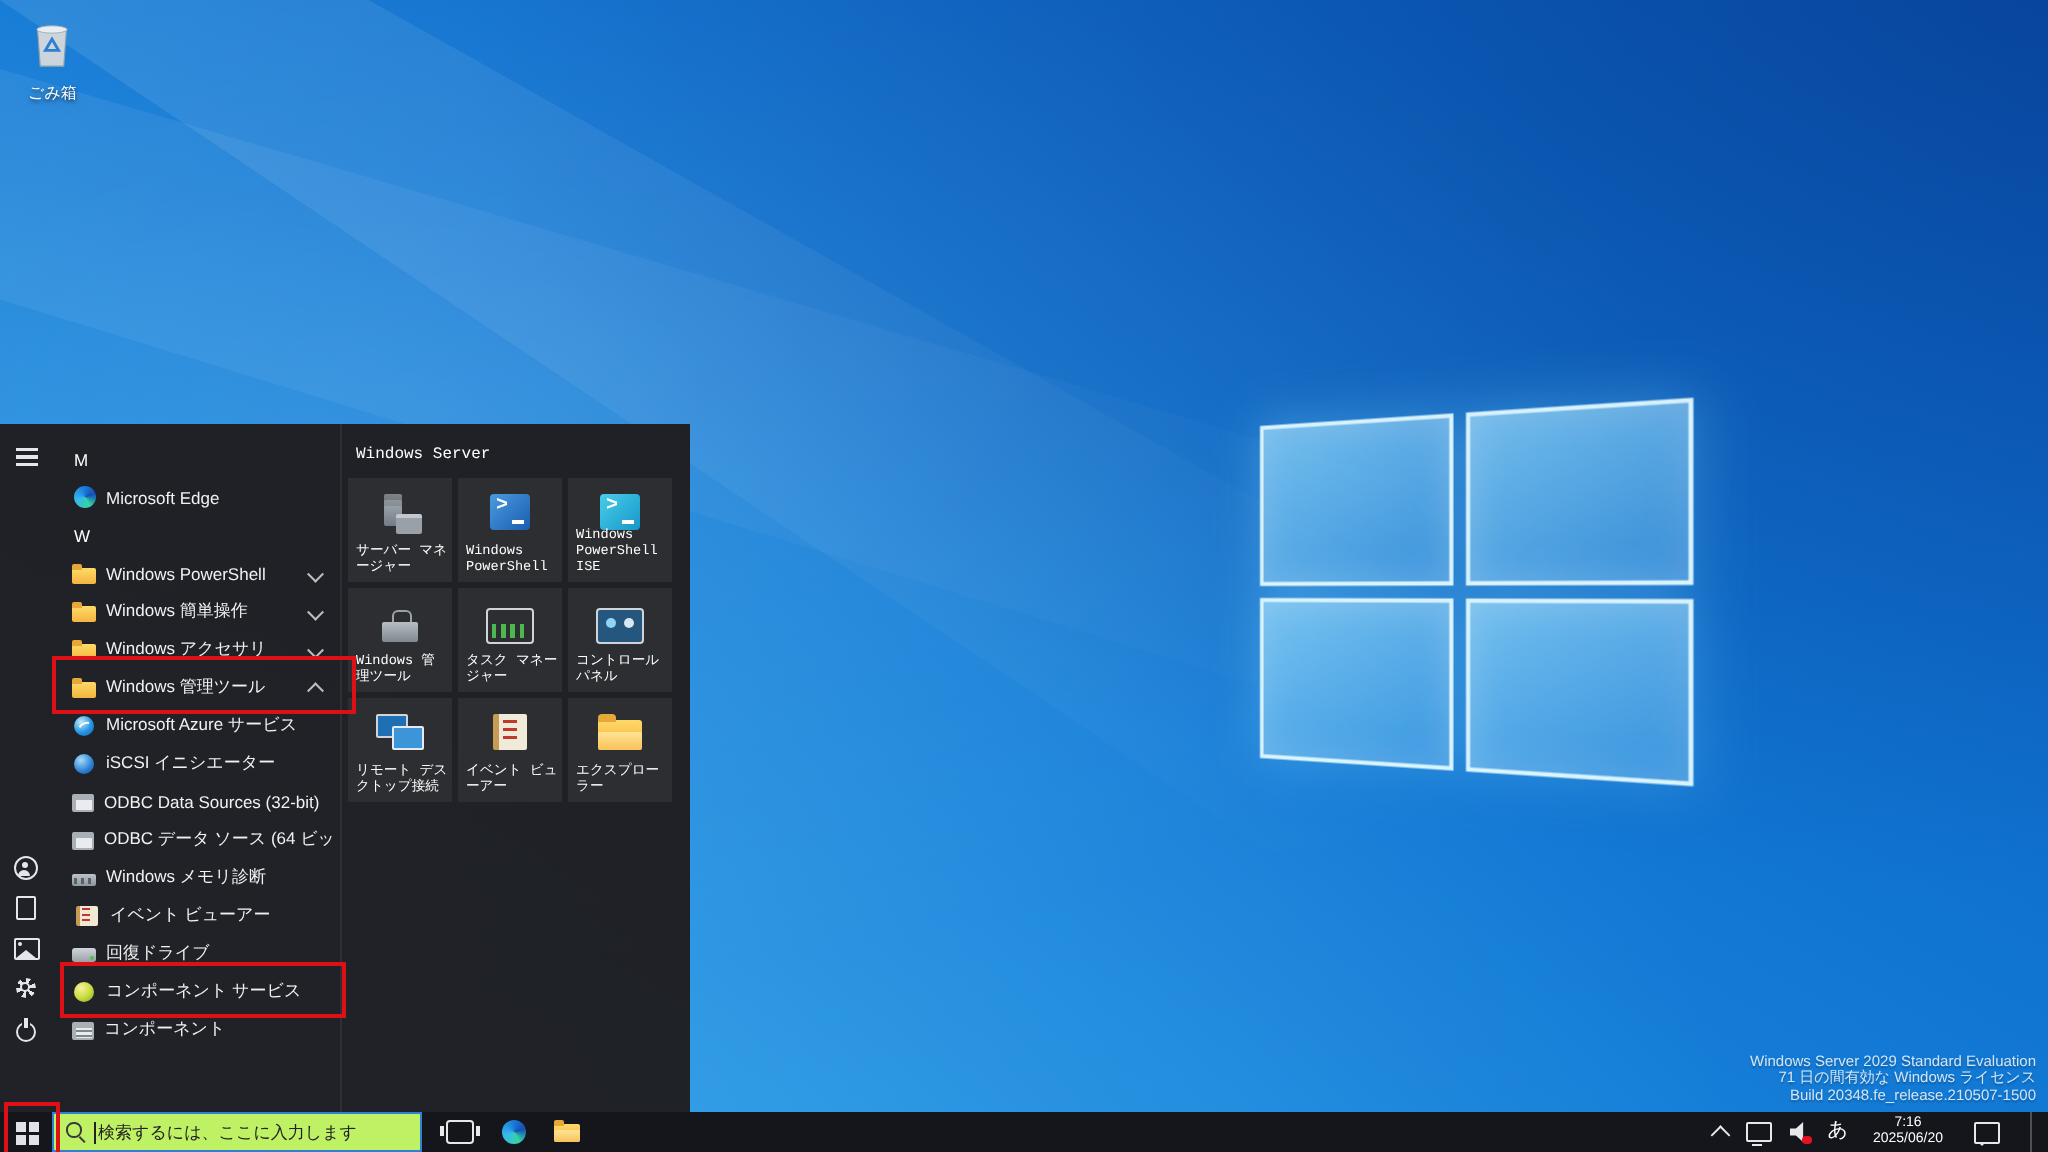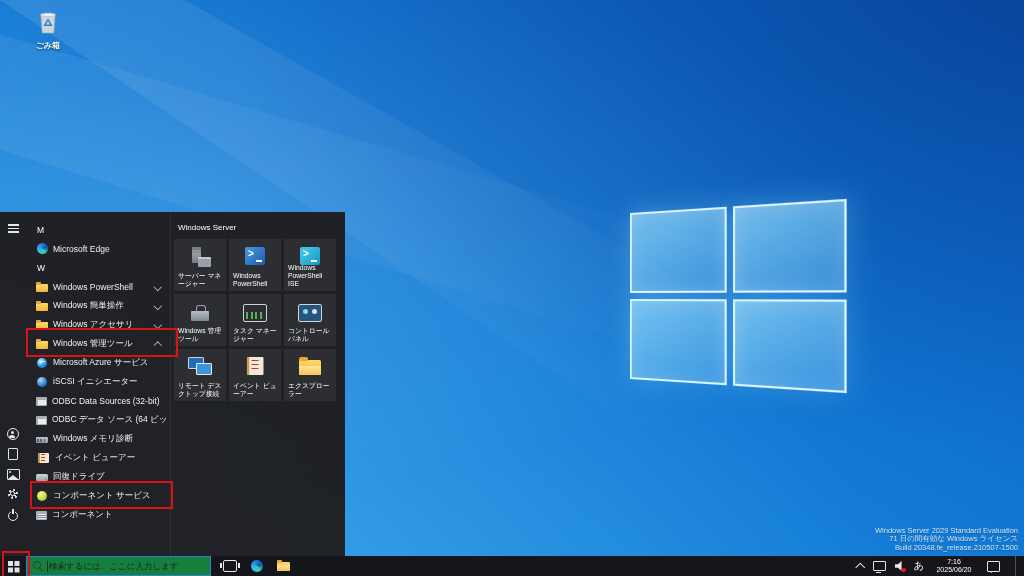--- a/index.html
+++ b/index.html
@@ -16,21 +16,21 @@
   .beam.b2{background:linear-gradient(112deg, rgba(255,255,255,.07), rgba(255,255,255,0) 75%);
     clip-path:polygon(0 6%,0 26%,88% 74%,88% 52%);}
   
   .winlogo{position:absolute;left:630px;top:213px;width:206px;height:166px;
     transform:perspective(620px) rotateY(-26deg);transform-origin:0 50%;
     display:grid;grid-template-columns:1fr 1fr;grid-template-rows:1fr 1fr;gap:6px;
     filter:drop-shadow(0 0 12px rgba(130,215,255,.55));}
   .winlogo .pane{background:linear-gradient(155deg, rgba(150,218,250,.62), rgba(96,182,240,.30));
     border:2px solid rgba(228,250,255,.92);box-shadow:inset 0 0 18px rgba(255,255,255,.22);}
   
-  .deskicon{position:absolute;left:14px;top:8px;width:46px;text-align:right;color:#fff;font-weight:bold;}
+  .deskicon{position:absolute;left:14px;top:8px;width:46px;text-align:left;color:#fff;}
   .deskicon .lbl{font-size:8px;margin-top:1px;text-shadow:0 1px 2px rgba(0,0,0,.7);}
   
   .watermark{position:absolute;right:6px;bottom:24px;text-align:right;color:rgba(255,255,255,.82);
     font-size:7.5px;line-height:8.5px;text-shadow:0 1px 1px rgba(0,0,0,.25);}
   
   .startmenu{position:absolute;left:0;top:212px;width:345px;height:348px;
     background:rgba(31,32,36,.985);display:flex;color:#f1f1f1;}
   .rail{width:26px;display:flex;flex-direction:column;align-items:center;flex:none;}
   .rail-btn{width:26px;height:20px;display:flex;align-items:center;justify-content:center;}
   .rail-btn.top{margin-top:6px;margin-bottom:auto;}
@@ -73,21 +73,21 @@
   .i-drive{width:12px;height:7px;margin-top:2.5px;background:linear-gradient(#d0d5da,#99a0a8);border-radius:1.5px;}
   .i-drive::after{content:"";position:absolute;right:1.5px;bottom:1.5px;width:1.8px;height:1.8px;border-radius:50%;background:#56c054;}
   .i-computer{width:12px;height:9px;margin-top:1.5px;background:#33404c;border:1px solid #8b949c;border-radius:1px;}
   .i-computer::after{content:"";position:absolute;left:1px;top:1px;width:8.5px;height:5px;background:linear-gradient(135deg,#57b2ef,#1f71c0);}
   .i-component{width:10px;height:10px;margin:1px;border-radius:50%;background:radial-gradient(circle at 35% 30%,#f6f2a0,#cadc3e 52%,#7ea52c);}
   .i-services{width:10px;height:10px;margin:1px;border-radius:50%;background:repeating-conic-gradient(#6a737b 0 26deg,transparent 26deg 60deg);}
   .i-services::after{content:"";position:absolute;left:1.6px;top:1.6px;width:3.4px;height:3.4px;border:1.7px solid #6a737b;border-radius:50%;background:#1f2024;}
   .i-window{width:11px;height:9px;margin-top:2px;background:#a9afb6;border-radius:1px;}
   .i-window::after{content:"";position:absolute;left:1.5px;top:3px;width:8px;height:4.5px;background:repeating-linear-gradient(180deg,#e9ebee 0 1.2px,#7e868e 1.2px 2.2px);}
   
-  .tilesarea{flex:1;position:relative;border-left:1px solid rgba(255,255,255,.06);}
+  .tilesarea{flex:1;position:relative;border-left:1px solid rgba(255,255,255,.06);font-family:Liberation Mono, monospace;}
   .grouplbl{position:absolute;left:7px;top:11px;font-size:8px;color:#fff;}
   .tilegrid{position:absolute;left:3px;top:27px;display:grid;grid-template-columns:repeat(3,52px);grid-auto-rows:52px;gap:3px;}
   .tile{position:relative;background:#2d2e31;overflow:hidden;}
   .tile .tlab{position:absolute;left:4px;right:2px;bottom:3px;font-size:6.8px;line-height:8px;color:#fff;}
   .tico{position:absolute;left:50%;top:8px;transform:translateX(-50%);}
   .ti-server-manager{width:22px;height:20px;}
   .ti-server-manager::before{content:"";position:absolute;left:3px;top:0;width:9px;height:16px;border-radius:1px;background:linear-gradient(#aeb6bd,#737c85);box-shadow:inset 0 3px 0 rgba(0,0,0,.18), inset 0 6px 0 rgba(0,0,0,.12);}
   .ti-server-manager::after{content:"";position:absolute;right:0;bottom:0;width:13px;height:8px;border-radius:1px;background:#99a0a8;border-top:2px solid #c2c8cd;}
   .ti-powershell,.ti-powershell-ise{width:20px;height:18px;border-radius:2px;color:#fff;}
   .ti-powershell{background:linear-gradient(135deg,#4a9be0,#1b5cae);}
@@ -108,21 +108,21 @@
   .ti-rdp::after{content:"";position:absolute;right:0;bottom:0;width:14px;height:10px;border:1.4px solid #e6eaee;background:#3c95d8;border-radius:1px;}
   .ti-event{width:14px;height:18px;background:#f0ead9;border-left:3px solid #c69c55;border-radius:1px;}
   .ti-event::after{content:"";position:absolute;left:2px;top:3px;width:7px;height:12px;background:repeating-linear-gradient(180deg,#c0392b 0 1.5px,transparent 1.5px 4px);}
   .ti-explorer{width:22px;height:15px;margin-top:3px;background:linear-gradient(#ffd968,#f2ae3d);border-radius:1.5px;}
   .ti-explorer::before{content:"";position:absolute;top:-3px;left:0;width:9px;height:4px;border-radius:2px 2px 0 0;background:#e7a83a;}
   .ti-explorer::after{content:"";position:absolute;left:0;bottom:0;width:22px;height:9px;border-radius:1px;background:linear-gradient(#ffe496,#f7c258);}
   
   .taskbar{position:absolute;left:0;top:556px;width:1024px;height:20px;background:#14161b;display:flex;align-items:center;}
   .tb-start{width:26px;height:20px;display:flex;align-items:center;justify-content:center;flex:none;}
   .tb-start .sq{position:relative;width:5px;height:5px;background:#dfe3e8;box-shadow:6.5px 0 0 #dfe3e8,0 6.5px 0 #dfe3e8,6.5px 6.5px 0 #dfe3e8;margin:-6px 6px 0 0;}
-  .searchbox{width:183px;height:18px;background:#15803d;border:1px solid #2f7fd6;display:flex;align-items:center;flex:none;}
+  .searchbox{width:183px;height:18px;background:#bef264;border:1px solid #2f7fd6;display:flex;align-items:center;flex:none;}
   .sb-mag{position:relative;width:10px;height:10px;margin:0 4px 0 6px;flex:none;}
   .sb-mag::before{content:"";position:absolute;left:0;top:0;width:5.5px;height:5.5px;border:1.3px solid #3a3a3a;border-radius:50%;}
   .sb-mag::after{content:"";position:absolute;left:6.5px;top:6.5px;width:3.5px;height:1.3px;background:#3a3a3a;transform:rotate(45deg);transform-origin:0 0;}
   .caret{width:1px;height:11px;background:#222;margin-right:1px;}
   .searchbox input{border:none;outline:none;flex:1;font-size:8.5px;font-family:inherit;color:#111;padding:0;background:transparent;}
   .searchbox input::placeholder{color:#222;opacity:1;}
   .tb-icons{display:flex;align-items:center;gap:14px;margin-left:12px;}
   .tb-taskview{position:relative;width:12px;height:10px;border:1.1px solid #e8e8e8;border-radius:2px;}
   .tb-taskview::before{content:"";position:absolute;left:-4px;top:1.5px;width:1.6px;height:5px;background:#e8e8e8;}
   .tb-taskview::after{content:"";position:absolute;right:-4px;top:1.5px;width:1.6px;height:5px;background:#e8e8e8;}

